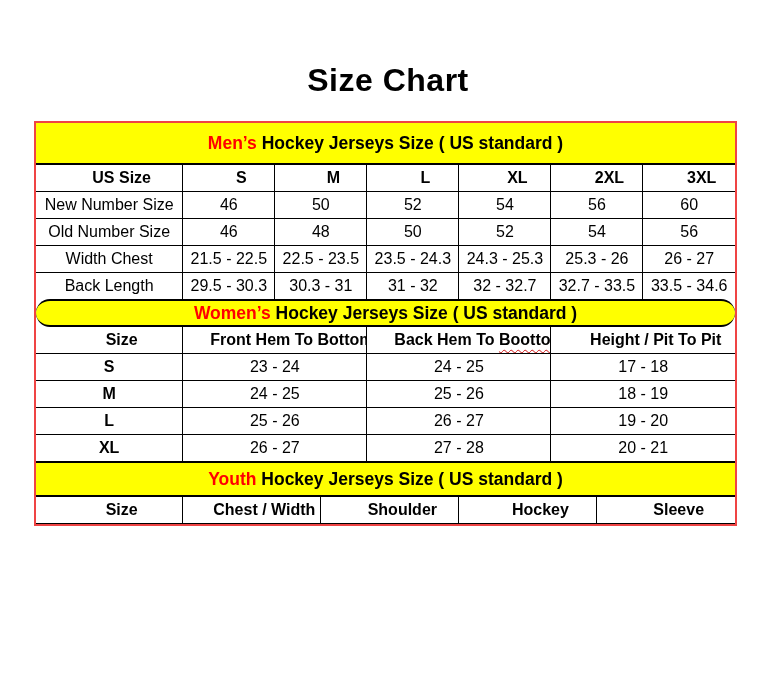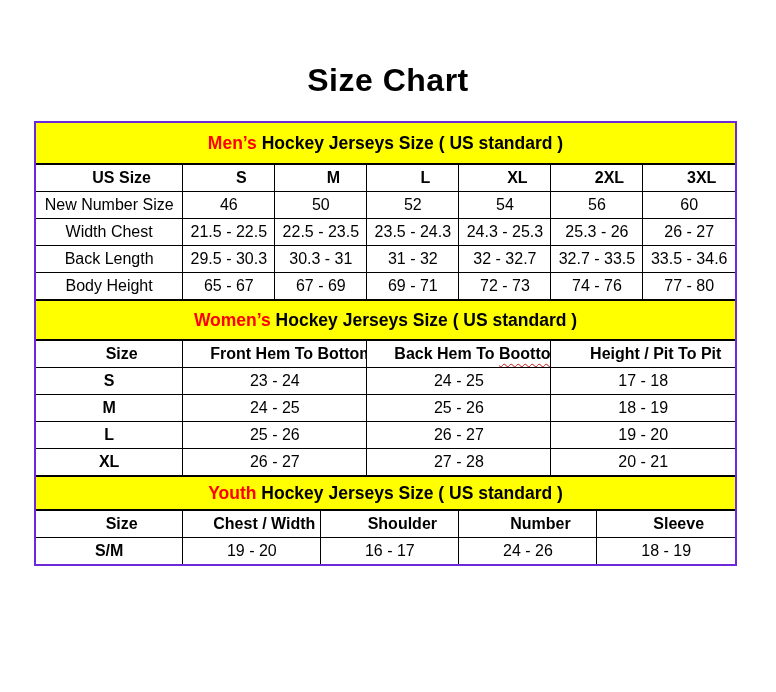--- a/index.html
+++ b/index.html
@@ -17,34 +17,34 @@
     text-align: center;
     font-size: 32px;
     line-height: 44px;
     font-weight: 700;
     color: #1B76C4;
     letter-spacing: 0.5px;
   }
   .chart-wrap {
     margin: 19px 0 10px 34px;
     width: 699px;
-    border: 2px solid #6d28d9;
+    border: 2px solid #ef4444;
     background: #ffffff;
   }
   .banner {
     background: #FFFF00;
     border-bottom: 2px solid #000000;
     text-align: center;
     font-weight: 700;
     font-size: 17.5px;
     line-height: 20px;
   }
   .banner .hl { color: #FF0000; }
   .b0 { padding: 10px 0; }
-  .b1 { padding: 9px 0; border-top: 2px solid #000000; }
+  .b1 { padding: 2px 0; border-top: 2px solid #000000; border-radius: 18px; }
   .b2 { padding: 6px 0; border-top: 2px solid #000000; }
 
   table.size-table {
     width: 100%;
     border-collapse: collapse;
     table-layout: fixed;
   }
   .size-table th, .size-table td {
     border: 1.5px solid #000000;
     text-align: center;
@@ -110,45 +110,45 @@
           <tr>
             <th class="plain">New Number Size</th>
             <td>46</td>
             <td>50</td>
             <td>52</td>
             <td>54</td>
             <td>56</td>
             <td>60</td>
           </tr>
           <tr>
+            <th class="plain">Old Number Size</th>
+            <td>46</td>
+            <td>48</td>
+            <td>50</td>
+            <td>52</td>
+            <td>54</td>
+            <td>56</td>
+          </tr>
+          <tr>
             <th class="plain">Width Chest</th>
             <td>21.5 - 22.5</td>
             <td>22.5 - 23.5</td>
             <td>23.5 - 24.3</td>
             <td>24.3 - 25.3</td>
             <td>25.3 - 26</td>
             <td>26 - 27</td>
           </tr>
           <tr>
             <th class="plain">Back Length</th>
             <td>29.5 - 30.3</td>
             <td>30.3 - 31</td>
             <td>31 - 32</td>
             <td>32 - 32.7</td>
             <td>32.7 - 33.5</td>
             <td>33.5 - 34.6</td>
-          </tr>
-          <tr>
-            <th class="plain">Body Height</th>
-            <td>65 - 67</td>
-            <td>67 - 69</td>
-            <td>69 - 71</td>
-            <td>72 - 73</td>
-            <td>74 - 76</td>
-            <td>77 - 80</td>
           </tr>
         </tbody>
       </table>
 
     <div class="banner b1" style="background: rgb(255, 255, 0);">
       <span class="hl" style="color: rgb(255, 0, 0);">Women’s</span><span> Hockey Jerseys Size ( US standard )</span>
     </div>
     <table class="size-table">
         <colgroup>
           <col style="width: 21%;">
@@ -201,29 +201,22 @@
           <col style="width: 19.75%;">
           <col style="width: 19.75%;">
           <col style="width: 19.75%;">
           <col style="width: 19.75%;">
         </colgroup>
         <thead>
           <tr>
             <th>Size</th>
             <th>Chest / Width</th>
             <th>Shoulder</th>
-            <th>Number</th>
+            <th>Hockey</th>
             <th>Sleeve</th>
           </tr>
         </thead>
         <tbody>
-          <tr>
-            <th>S/M</th>
-            <td>19 - 20</td>
-            <td>16 - 17</td>
-            <td>24 - 26</td>
-            <td>18 - 19</td>
-          </tr>
         </tbody>
       </table>
 
   </div>
 </div>
 
 </body></html>

